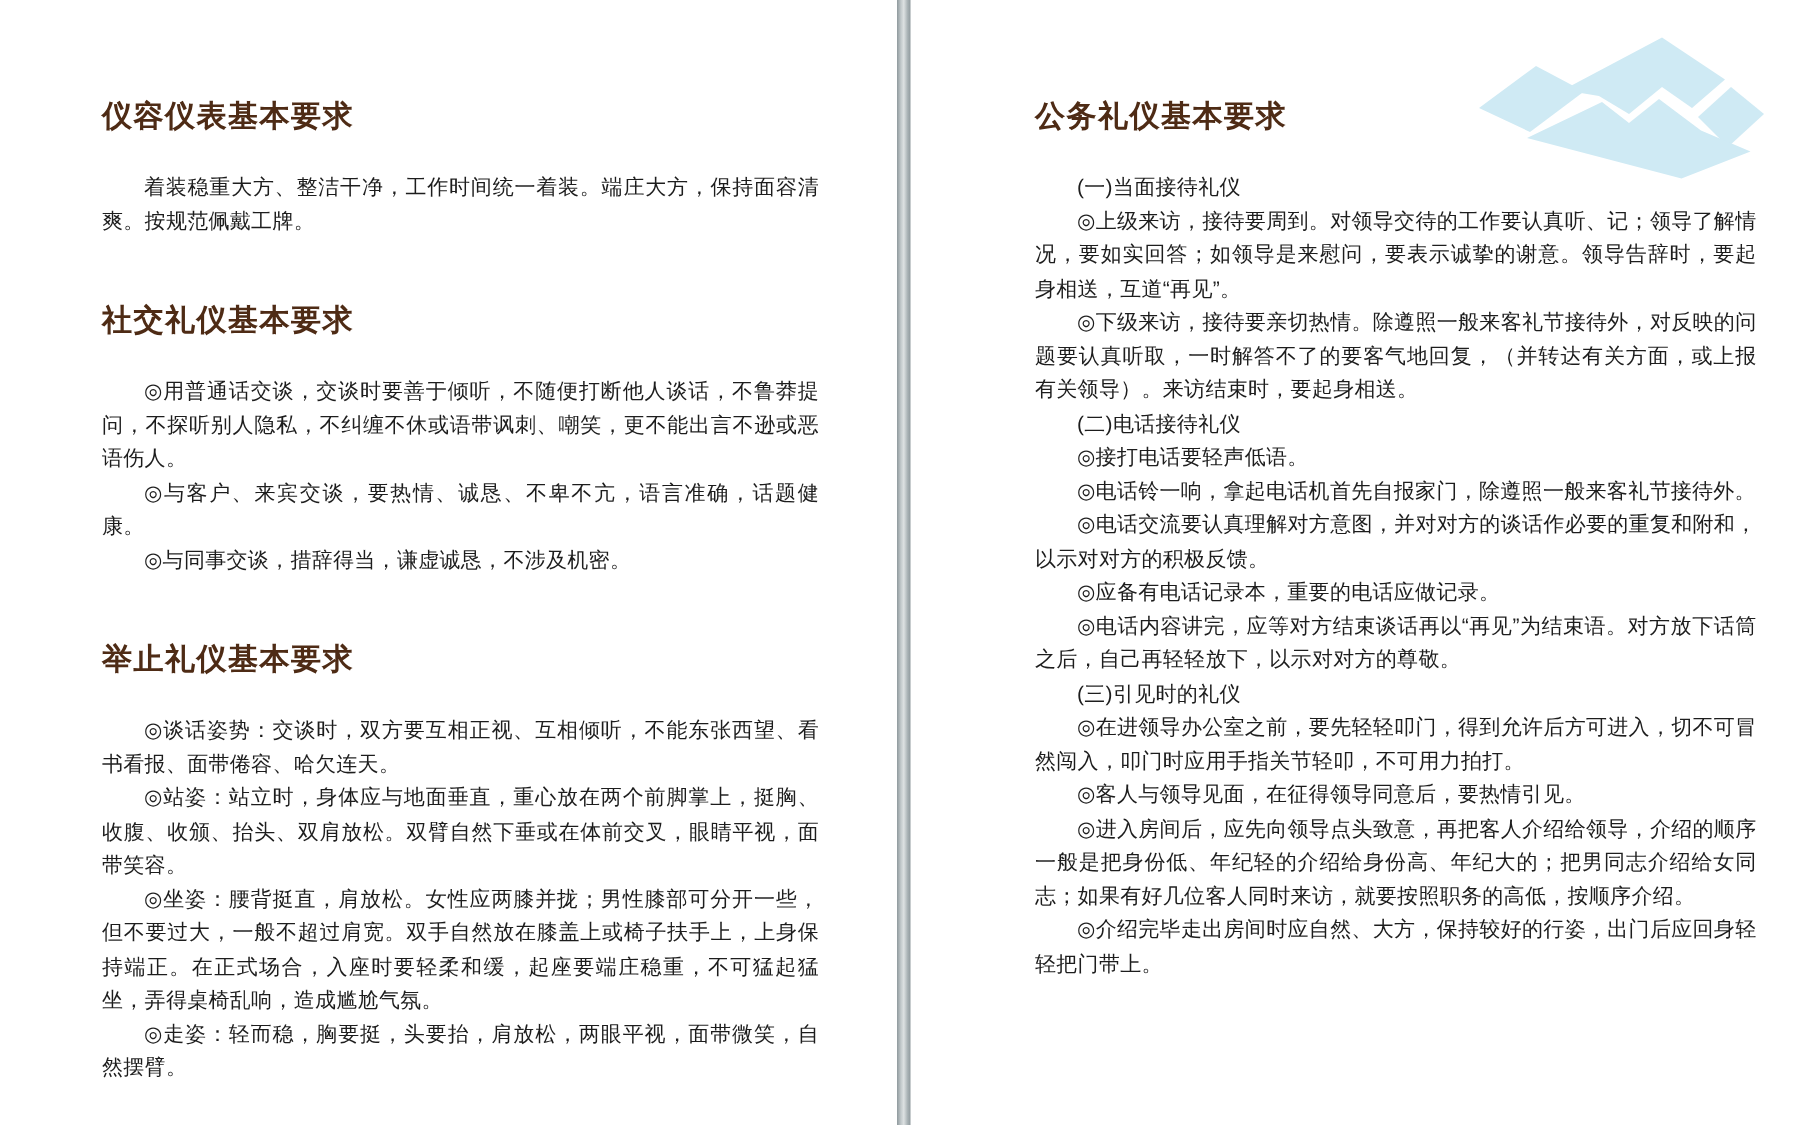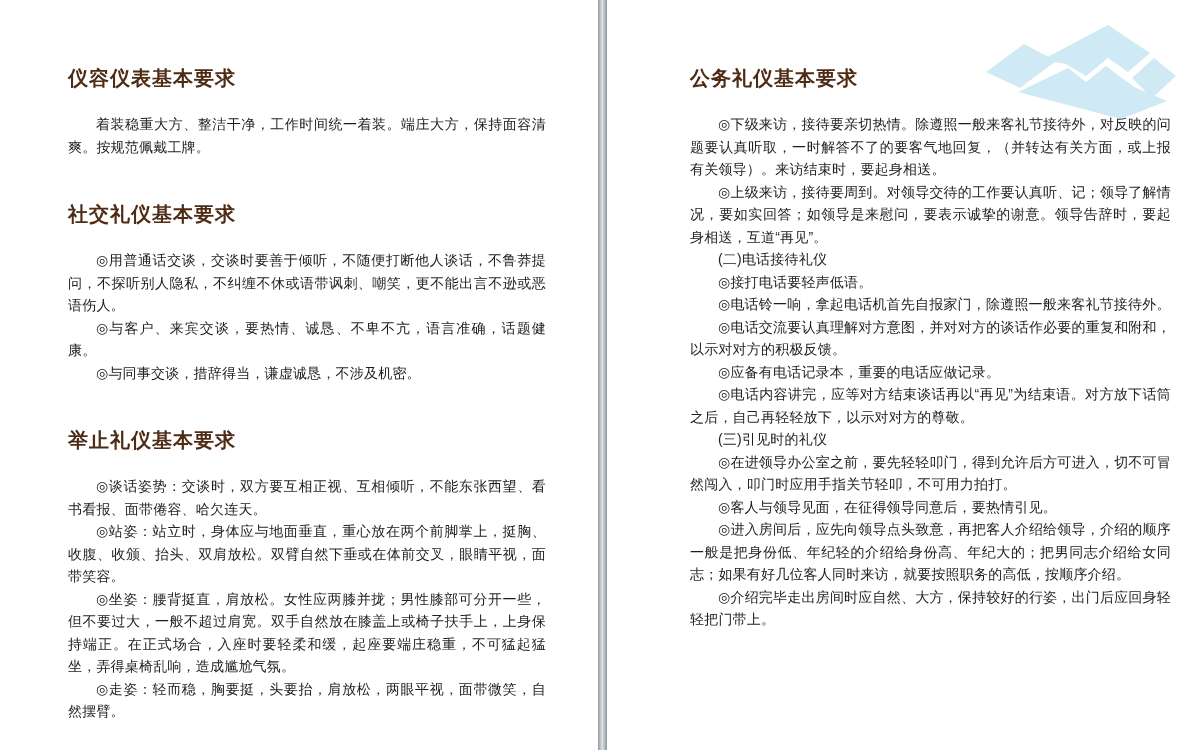--- a/index.html
+++ b/index.html
@@ -85,22 +85,23 @@
     <p>◎谈话姿势：交谈时，双方要互相正视、互相倾听，不能东张西望、看书看报、面带倦容、哈欠连天。</p>
     <p>◎站姿：站立时，身体应与地面垂直，重心放在两个前脚掌上，挺胸、收腹、收颁、抬头、双肩放松。双臂自然下垂或在体前交叉，眼睛平视，面带笑容。</p>
     <p>◎坐姿：腰背挺直，肩放松。女性应两膝并拢；男性膝部可分开一些，但不要过大，一般不超过肩宽。双手自然放在膝盖上或椅子扶手上，上身保持端正。在正式场合，入座时要轻柔和缓，起座要端庄稳重，不可猛起猛坐，弄得桌椅乱响，造成尴尬气氛。</p>
     <p>◎走姿：轻而稳，胸要挺，头要抬，肩放松，两眼平视，面带微笑，自然摆臂。</p>
   </div>
 
   <div class="fold"></div>
 
   <div class="page right">
     <h2 class="hd">公务礼仪基本要求</h2>
+    <p>(一)当面接待礼仪</p>
+    <p>◎上级来访，接待要周到。对领导交待的工作要认真听、记；领导了解情况，要如实回答；如领导是来慰问，要表示诚挚的谢意。领导告辞时，要起身相送，互道“再见”。</p>
     <p>◎下级来访，接待要亲切热情。除遵照一般来客礼节接待外，对反映的问题要认真听取，一时解答不了的要客气地回复，（并转达有关方面，或上报有关领导）。来访结束时，要起身相送。</p>
-    <p>◎上级来访，接待要周到。对领导交待的工作要认真听、记；领导了解情况，要如实回答；如领导是来慰问，要表示诚挚的谢意。领导告辞时，要起身相送，互道“再见”。</p>
     <p>(二)电话接待礼仪</p>
     <p>◎接打电话要轻声低语。</p>
     <p>◎电话铃一响，拿起电话机首先自报家门，除遵照一般来客礼节接待外。</p>
     <p>◎电话交流要认真理解对方意图，并对对方的谈话作必要的重复和附和，以示对对方的积极反馈。</p>
     <p>◎应备有电话记录本，重要的电话应做记录。</p>
     <p>◎电话内容讲完，应等对方结束谈话再以“再见”为结束语。对方放下话筒之后，自己再轻轻放下，以示对对方的尊敬。</p>
     <p>(三)引见时的礼仪</p>
     <p>◎在进领导办公室之前，要先轻轻叩门，得到允许后方可进入，切不可冒然闯入，叩门时应用手指关节轻叩，不可用力拍打。</p>
     <p>◎客人与领导见面，在征得领导同意后，要热情引见。</p>
     <p>◎进入房间后，应先向领导点头致意，再把客人介绍给领导，介绍的顺序一般是把身份低、年纪轻的介绍给身份高、年纪大的；把男同志介绍给女同志；如果有好几位客人同时来访，就要按照职务的高低，按顺序介绍。</p>

